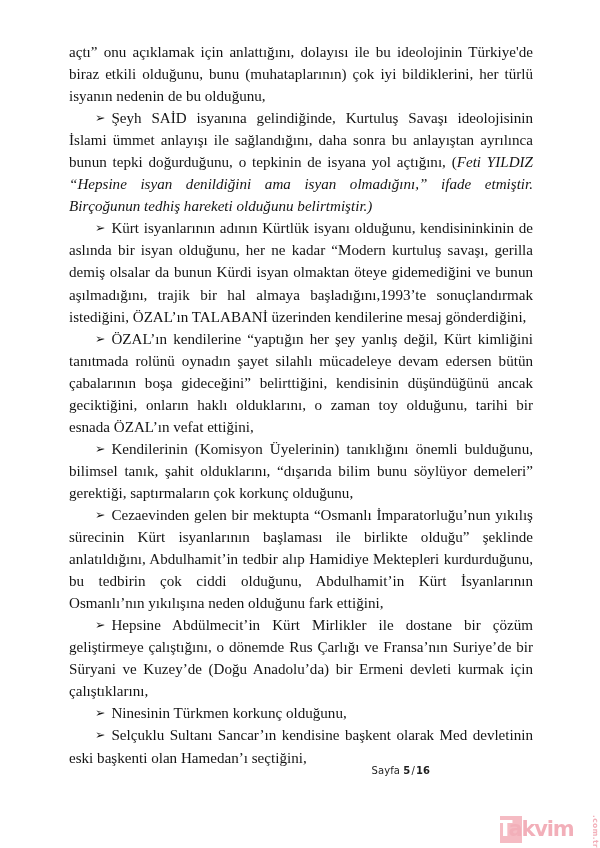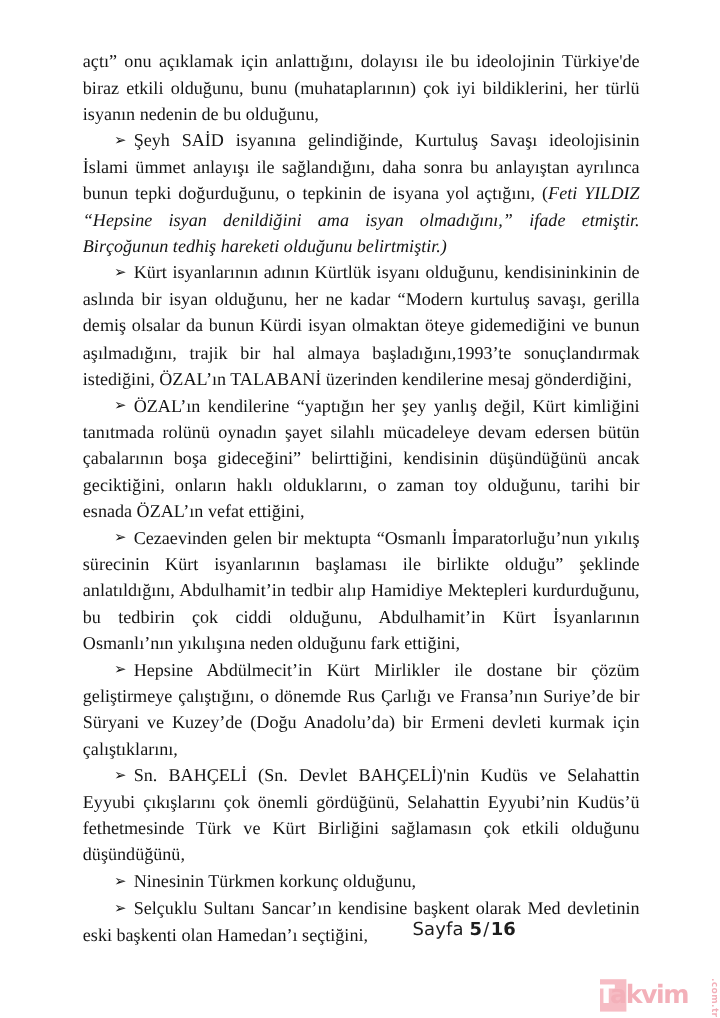--- a/index.html
+++ b/index.html
@@ -67,21 +67,21 @@
 
   .it {
     font-style: italic;
   }
 
   .page-number {
     position: absolute;
     right: 68px;
     top: 765px;
     font-family: "DejaVu Sans", "Liberation Sans", sans-serif;
-    font-size: 15px;
+    font-size: 10px;
     color: #1d1d1d;
     letter-spacing: 0.1px;
     white-space: nowrap;
   }
   .page-number .pn-label { font-weight: 400; }
   .page-number .pn-num   { font-weight: 700; }
   .page-number .pn-sep   { font-weight: 400; padding: 0 1px; }
   .page-number .pn-total { font-weight: 700; }
 
   
@@ -147,32 +147,32 @@
     </p>
 
     <p class="para bulleted">
       <span class="bullet-mark">➢</span><span class="bullet-gap"></span><span>Kürt isyanlarının adının Kürtlük isyanı olduğunu, kendisininkinin de aslında bir isyan olduğunu, her ne kadar “Modern kurtuluş savaşı, gerilla demiş olsalar da bunun Kürdi isyan olmaktan öteye gidemediğini ve bunun aşılmadığını, trajik bir hal almaya başladığını,1993’te sonuçlandırmak istediğini, ÖZAL’ın TALABANİ üzerinden kendilerine mesaj gönderdiğini,</span>
     </p>
 
     <p class="para bulleted">
       <span class="bullet-mark">➢</span><span class="bullet-gap"></span><span>ÖZAL’ın kendilerine “yaptığın her şey yanlış değil, Kürt kimliğini tanıtmada rolünü oynadın şayet silahlı mücadeleye devam edersen bütün çabalarının boşa gideceğini” belirttiğini, kendisinin düşündüğünü ancak geciktiğini, onların haklı olduklarını, o zaman toy olduğunu, tarihi bir esnada ÖZAL’ın vefat ettiğini,</span>
     </p>
 
+    <p class="para bulleted">
+      <span class="bullet-mark">➢</span><span class="bullet-gap"></span><span>Kendilerinin (Komisyon Üyelerinin) tanıklığını önemli bulduğunu, bilimsel tanık, şahit olduklarını, “dışarıda bilim bunu söylüyor demeleri” gerektiği, saptırmaların çok korkunç olduğunu,</span>
+    </p>
 
     <p class="para bulleted">
       <span class="bullet-mark">➢</span><span class="bullet-gap"></span><span>Cezaevinden gelen bir mektupta “Osmanlı İmparatorluğu’nun yıkılış sürecinin Kürt isyanlarının başlaması ile birlikte olduğu” şeklinde anlatıldığını, Abdulhamit’in tedbir alıp Hamidiye Mektepleri kurdurduğunu, bu tedbirin çok ciddi olduğunu, Abdulhamit’in Kürt İsyanlarının Osmanlı’nın yıkılışına neden olduğunu fark ettiğini,</span>
     </p>
 
     <p class="para bulleted">
       <span class="bullet-mark">➢</span><span class="bullet-gap"></span><span>Hepsine Abdülmecit’in Kürt Mirlikler ile dostane bir çözüm geliştirmeye çalıştığını, o dönemde Rus Çarlığı ve Fransa’nın Suriye’de bir Süryani ve Kuzey’de (Doğu Anadolu’da) bir Ermeni devleti kurmak için çalıştıklarını,</span>
     </p>
 
-    <p class="para bulleted">
-      <span class="bullet-mark">➢</span><span class="bullet-gap"></span><span>Sn. BAHÇELİ (Sn. Devlet BAHÇELİ)'nin Kudüs ve Selahattin Eyyubi çıkışlarını çok önemli gördüğünü, Selahattin Eyyubi’nin Kudüs’ü fethetmesinde Türk ve Kürt Birliğini sağlamasın çok etkili olduğunu düşündüğünü,</span>
-    </p>
 
     <p class="para bulleted">
       <span class="bullet-mark">➢</span><span class="bullet-gap"></span><span>Ninesinin Türkmen korkunç olduğunu,</span>
     </p>
 
     <p class="para bulleted">
       <span class="bullet-mark">➢</span><span class="bullet-gap"></span><span>Selçuklu Sultanı Sancar’ın kendisine başkent olarak Med devletinin eski başkenti olan Hamedan’ı seçtiğini,</span>
     </p>
 
   </div>

